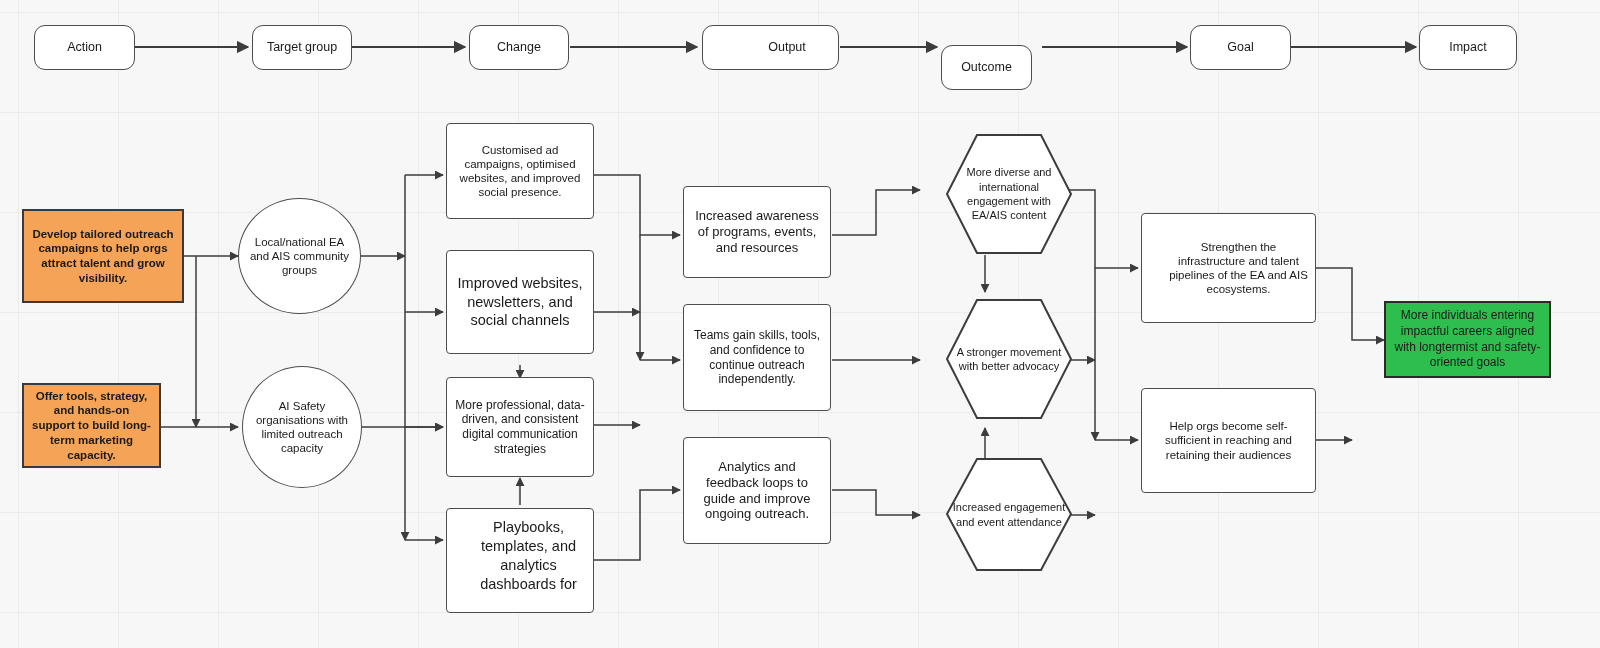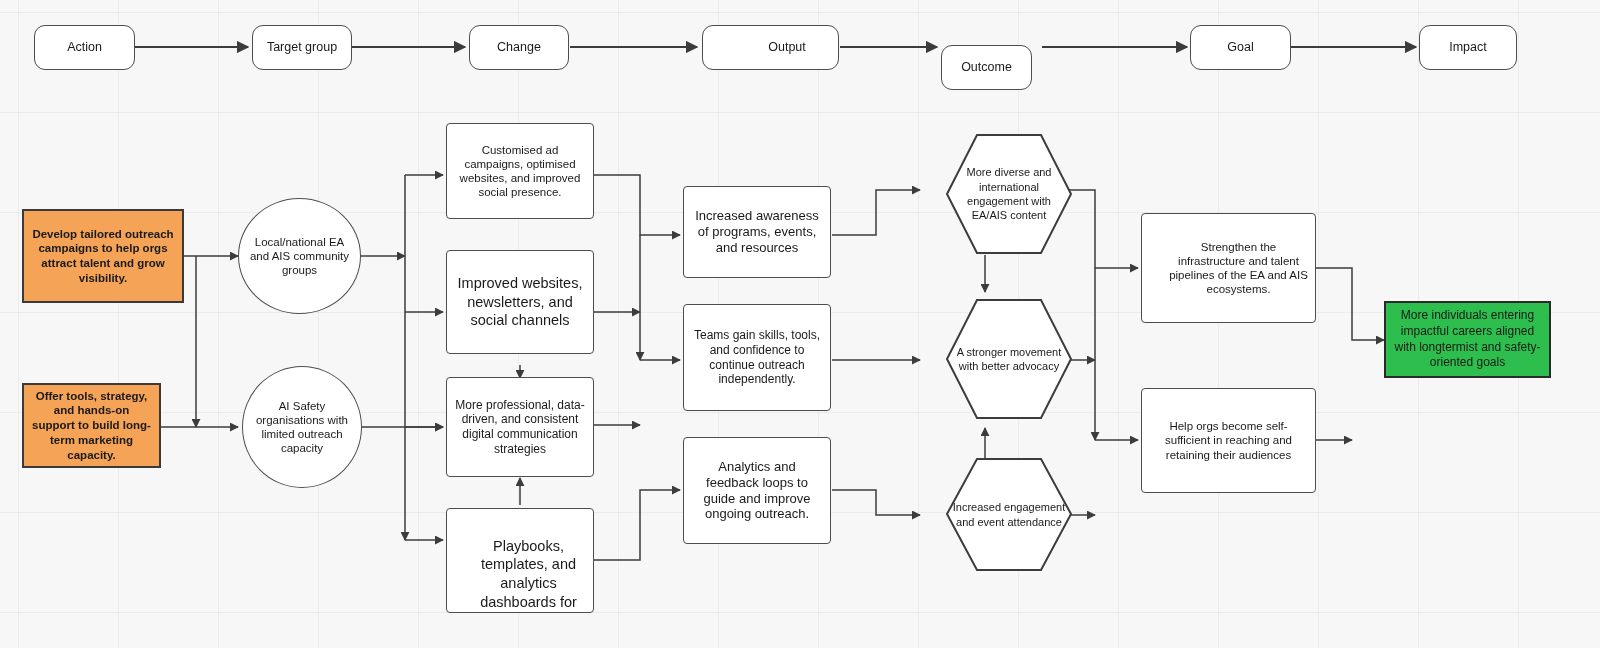--- a/index.html
+++ b/index.html
@@ -81,21 +81,21 @@
   .hex .txt {
     position: relative;
     z-index: 1;
     font-size: 11px;
     line-height: 1.3;
   }
   .f13 { font-size: 13px; }
   .f12 { font-size: 12px; }
   .f115 { font-size: 11.5px; }
   .f14 { font-size: 14.5px; line-height: 1.3; }
-  .topalign { align-items: flex-end; padding-top: 9px; padding-left: 17px; }
+  .topalign { align-items: flex-start; padding-top: 9px; padding-left: 17px; }
 </style>
 </head>
 <body>
 
 <div id="canvas">
 
   <svg id="wires" viewBox="0 0 1600 648">
     <defs>
       <marker id="arrow" viewBox="0 0 10 10" refX="9" refY="5" markerWidth="7" markerHeight="7" orient="auto-start-reverse">
         <path d="M 0 0 L 10 5 L 0 10 z" fill="#3c3c3c"></path>

